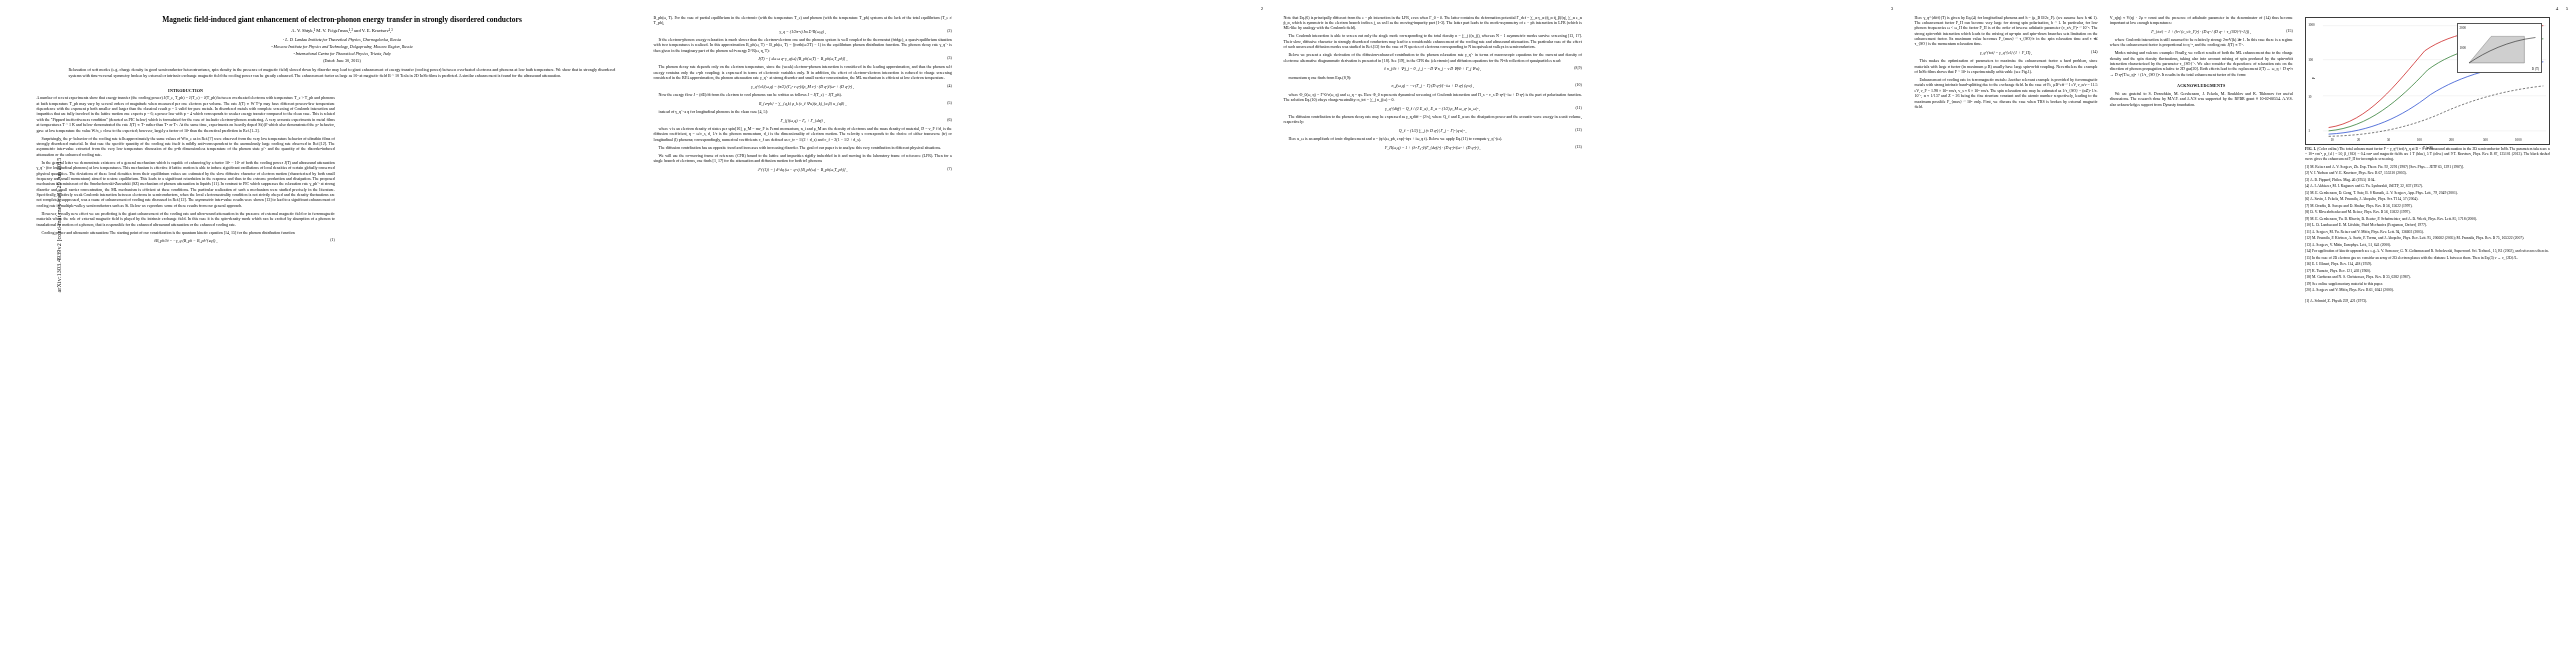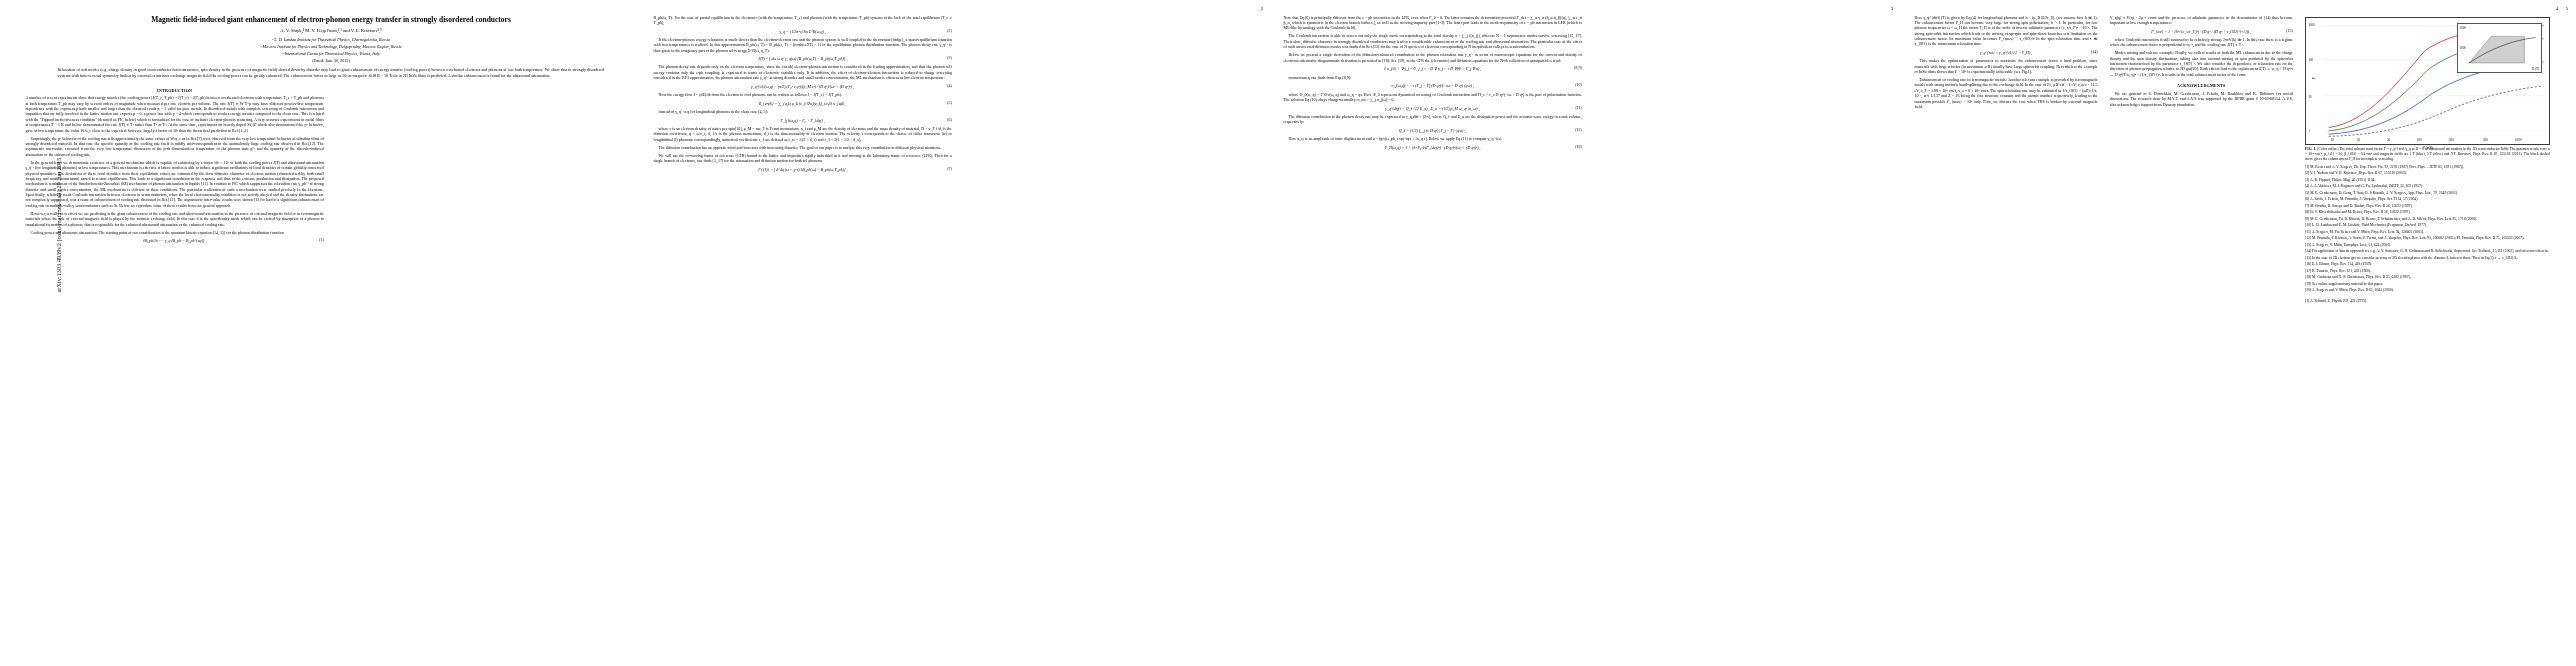--- a/index.html
+++ b/index.html
@@ -8,21 +8,21 @@
 
   
   .arxiv-stamp{
     position:absolute;left:-33px;top:222px;width:183px;
     transform:rotate(-90deg);transform-origin:center center;
     font-family:"Liberation Serif",serif;font-size:6.1px;color:#111;
     white-space:nowrap;text-align:center;letter-spacing:0.1px;
   }
   
   .pg{position:absolute;top:0;height:667px;box-sizing:border-box;}
-  .pg1{left:20px;width:622px;padding:14.5px 5.6px 0 5.6px;}
+  .pg1{left:31px;width:622px;padding:14.5px 5.6px 0 5.6px;}
   .pg2{left:648px;width:622px;padding:14.5px 5.6px 0 5.6px;}
   .pg3{left:1278px;width:622px;padding:14.5px 5.6px 0 5.6px;}
   .pg4{left:1909px;width:656px;padding:14.5px 5.6px 0 5.6px;}
 
   .pnum{position:absolute;top:5.6px;font-size:5px;color:#111;}
 
   .title{
     font-family:"Liberation Serif",serif;font-weight:bold;
     font-size:7.5px;line-height:1.28;text-align:center;margin:0 19px 4.4px 19px;
   }

